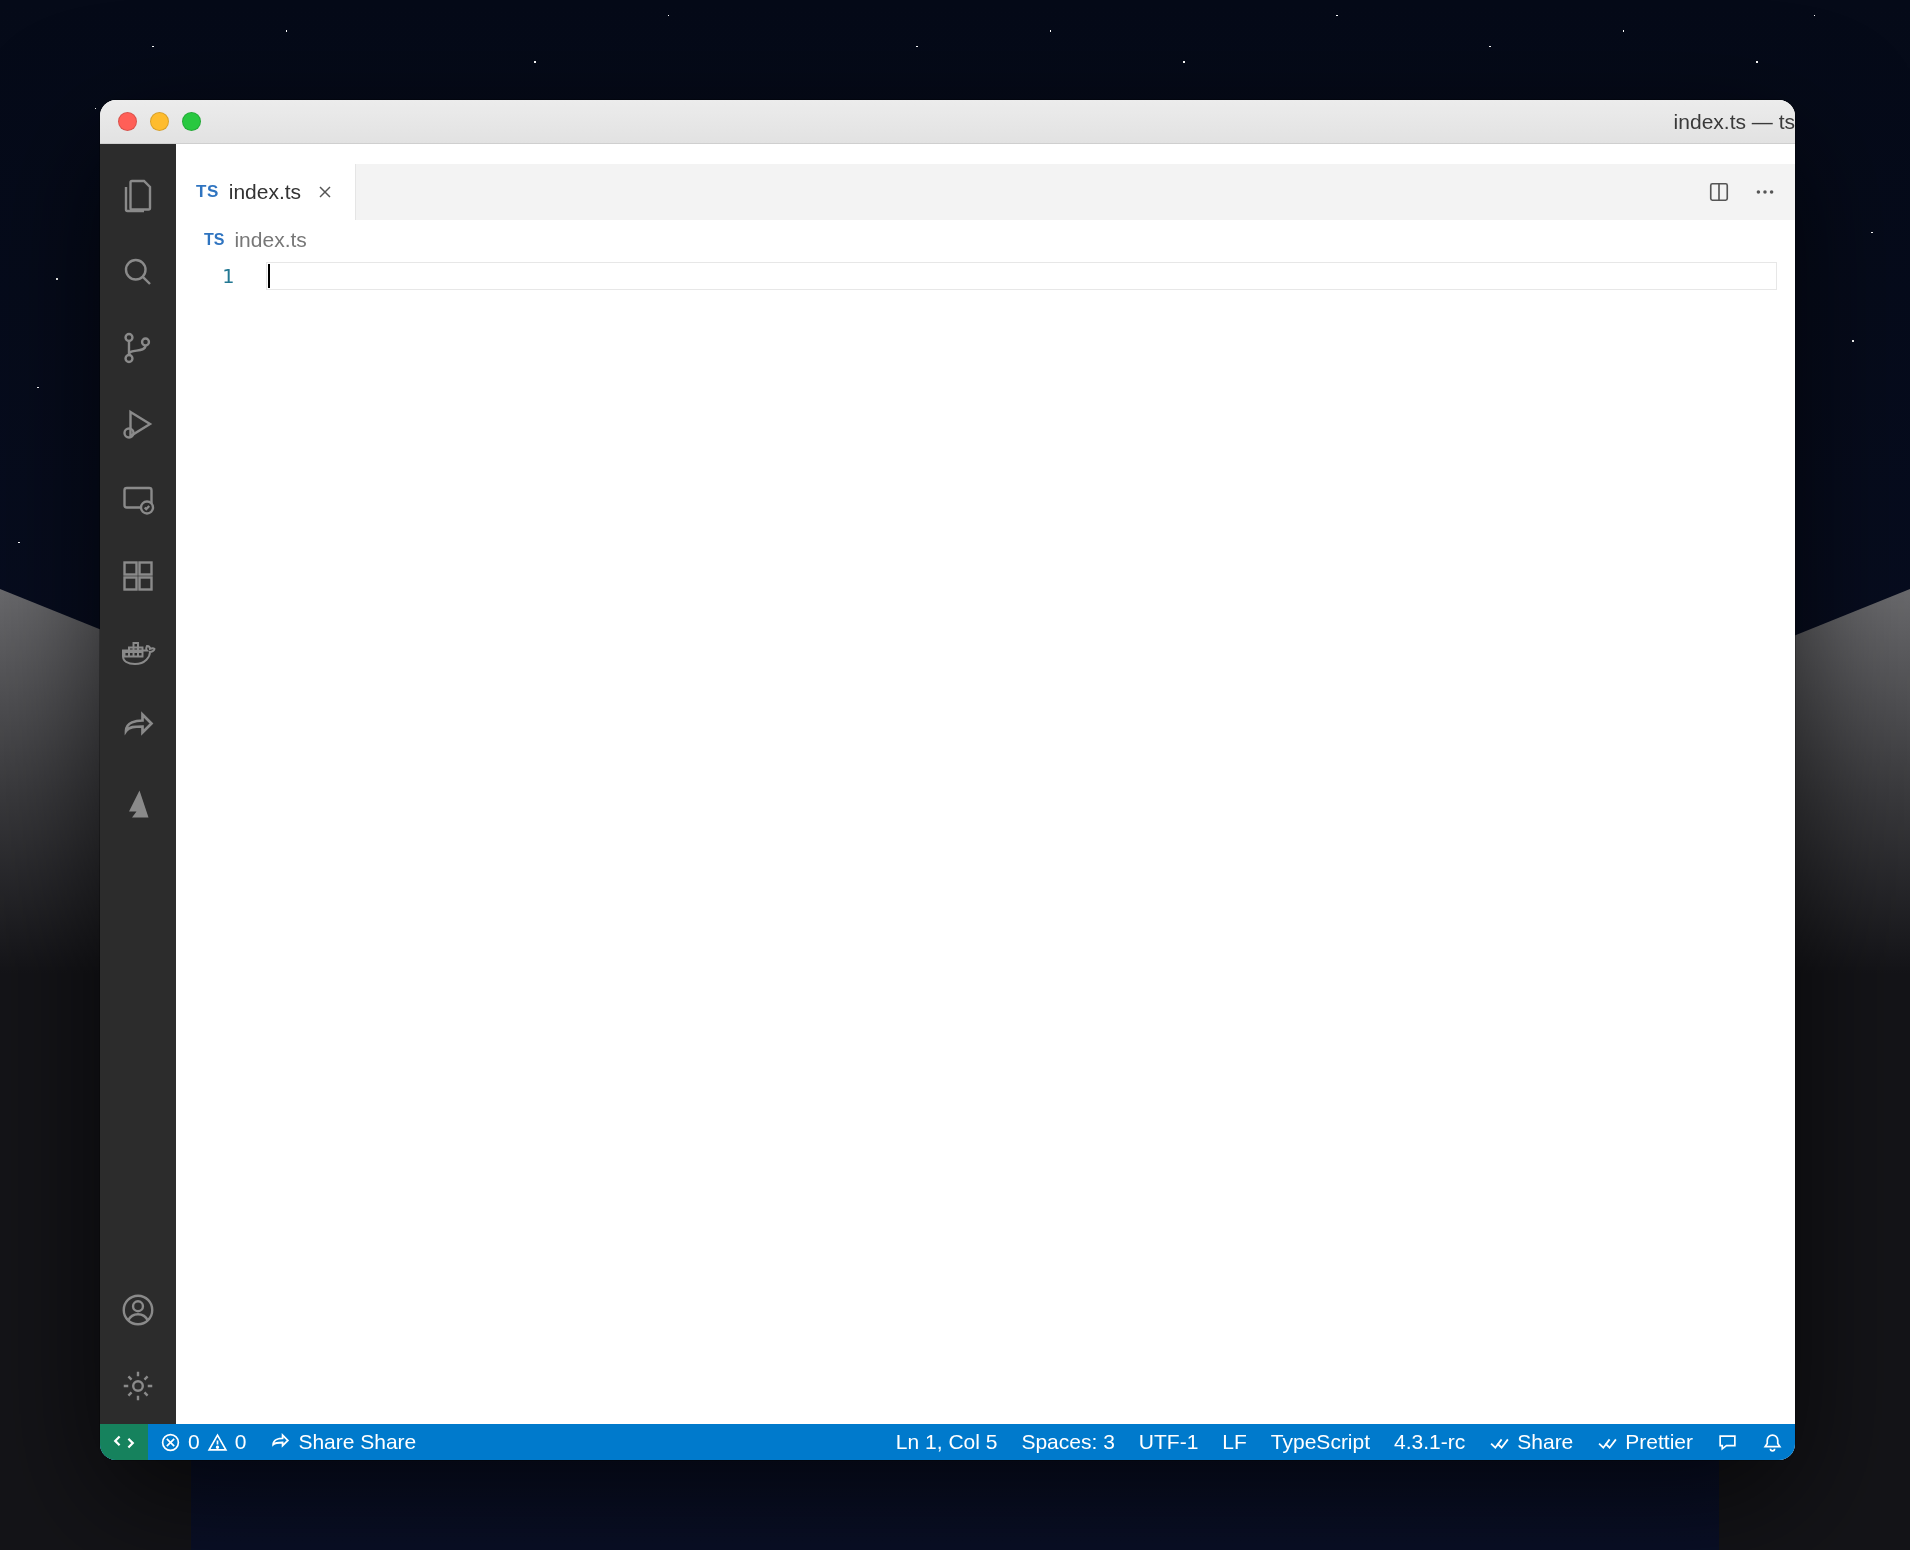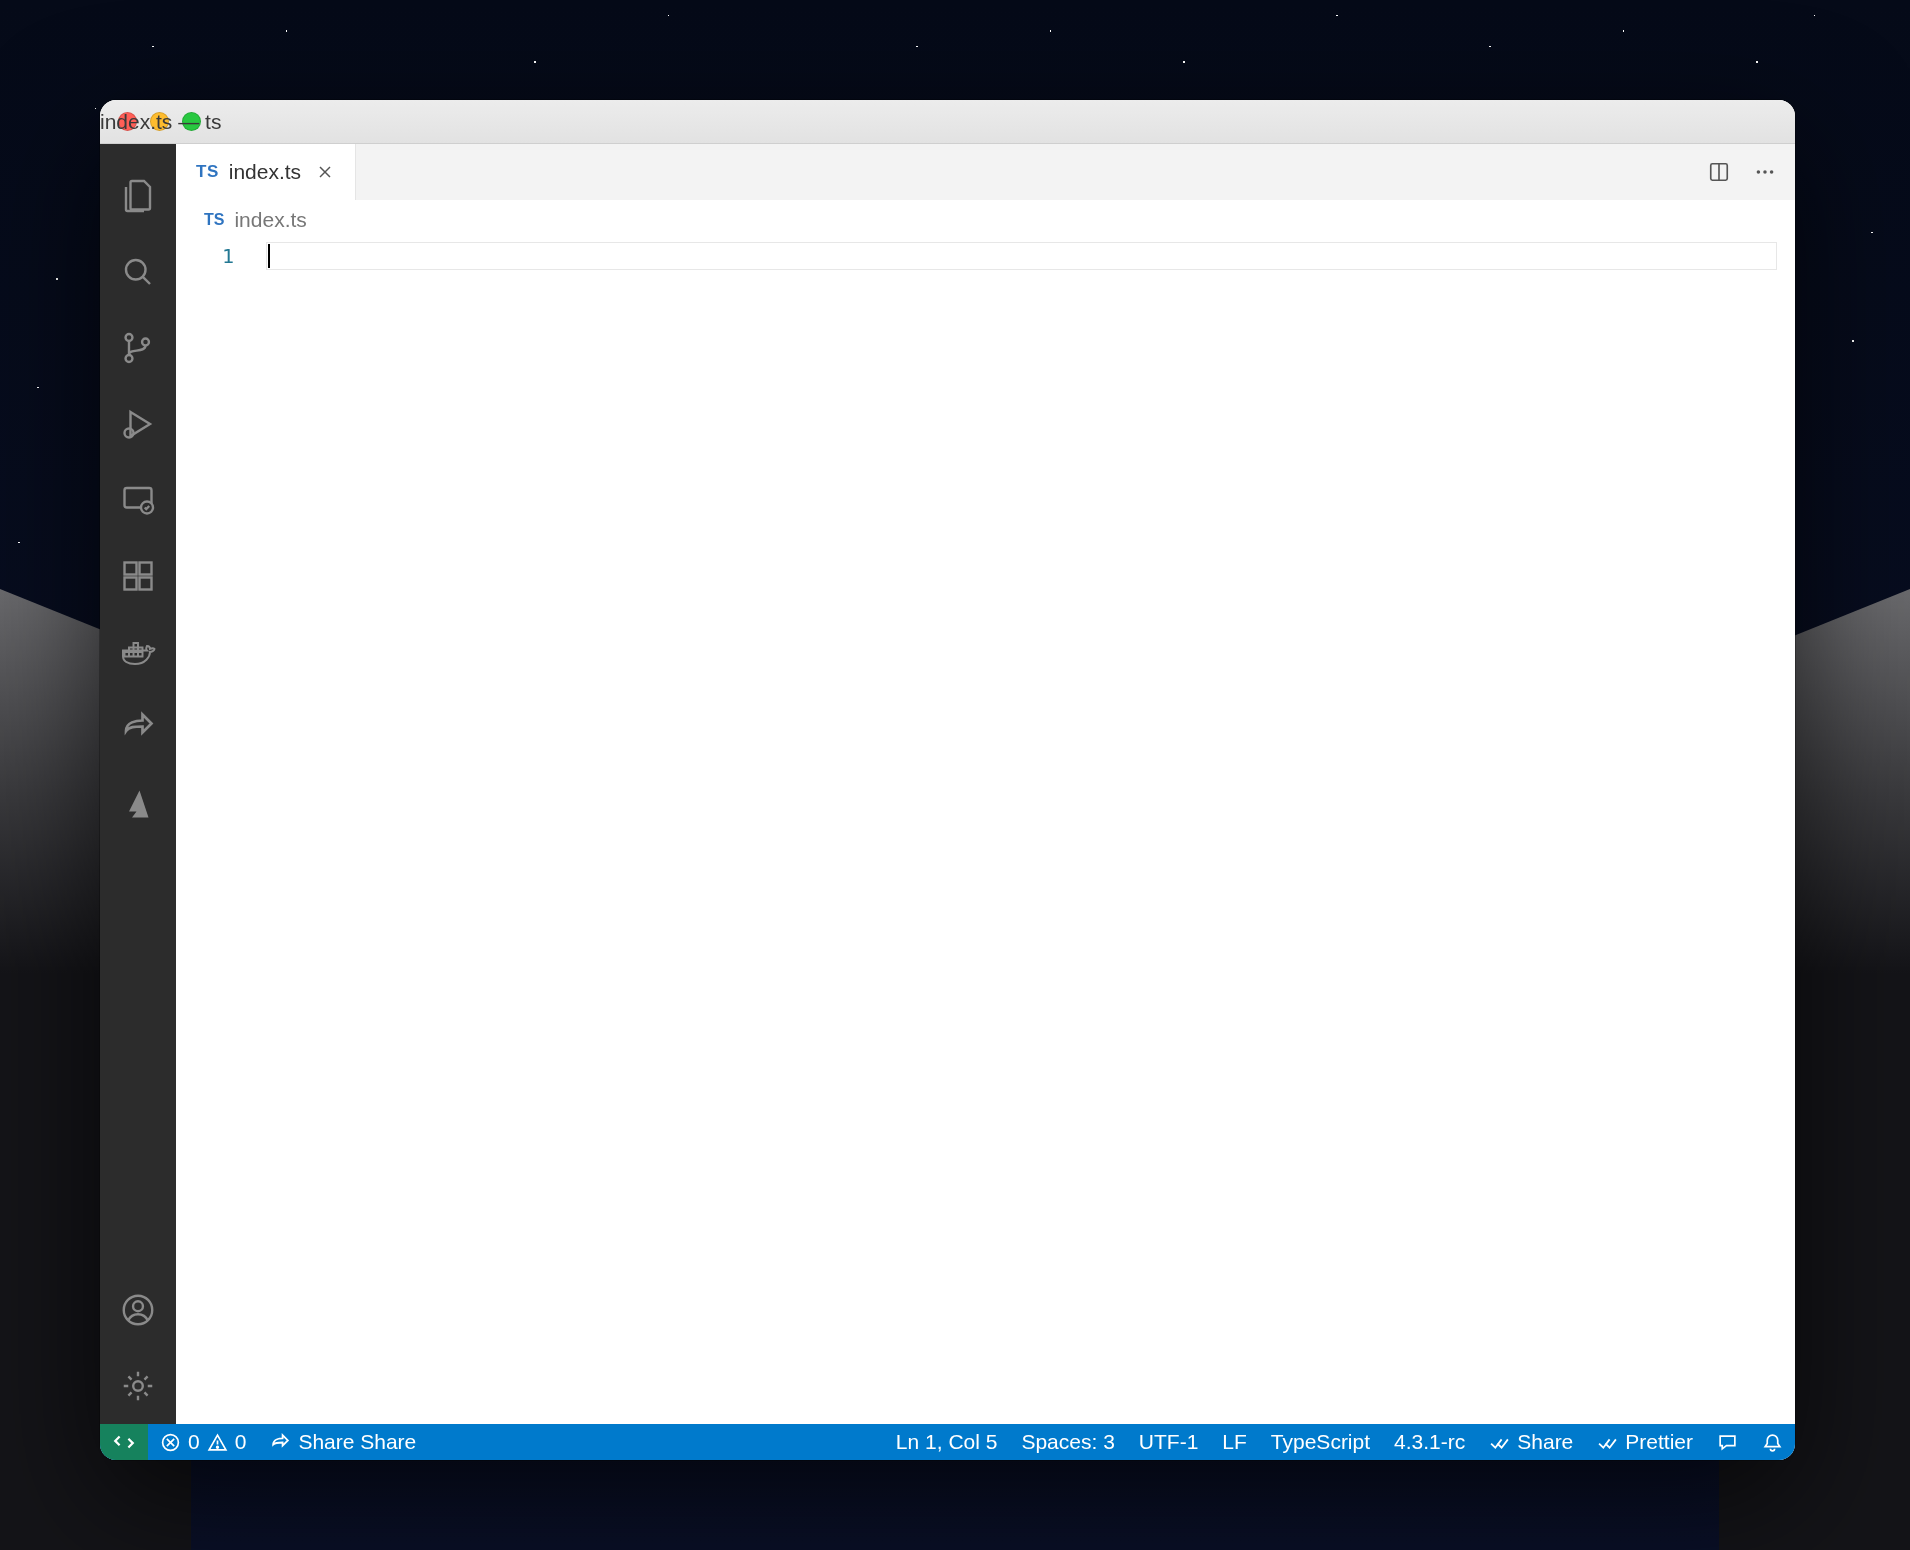--- a/index.html
+++ b/index.html
@@ -74,21 +74,21 @@
     align-items: center;
     position: relative;
     flex-shrink: 0;
   }
   .traffic-lights { display: flex; gap: 13px; margin-left: 18px; }
   .tl { width: 19px; height: 19px; border-radius: 50%; border: 1px solid rgba(0,0,0,.15); }
   .tl.red { background: #ff5f57; }
   .tl.yellow { background: #febc2e; }
   .tl.green { background: #28c840; }
   .titlebar-title {
-    position: absolute; left: 0; right: 0; text-align: left;
+    position: absolute; left: 0; right: 0; text-align: right;
     font-size: 21px; color: #3a3a3a; pointer-events: none;
   }
 
   
   .body-row { flex: 1; display: flex; min-height: 0; }
 
   .activitybar {
     width: 76px;
     background: #2c2c2c;
     display: flex; flex-direction: column;
@@ -97,21 +97,21 @@
   }
   .activitybar .spacer { flex: 1; }
   .act-item {
     width: 76px; height: 76px;
     display: flex; align-items: center; justify-content: center;
     color: #8a8a8a;
     cursor: pointer;
   }
   .act-item svg { width: 36px; height: 36px; }
 
-  .editor-area { flex: 1; display: flex; flex-direction: column; background: #fff; min-width: 0; }
+  .editor-area { flex: 1; display: flex; flex-direction: column; background: #fff; min-width: 0; margin-top: 20px; }
 
   .tabbar {
     height: 56px;
     background: #f3f3f3;
     display: flex; align-items: stretch;
   }
   .tab {
     display: flex; align-items: center; gap: 10px;
     padding: 0 16px 0 20px;
     background: #fff;

